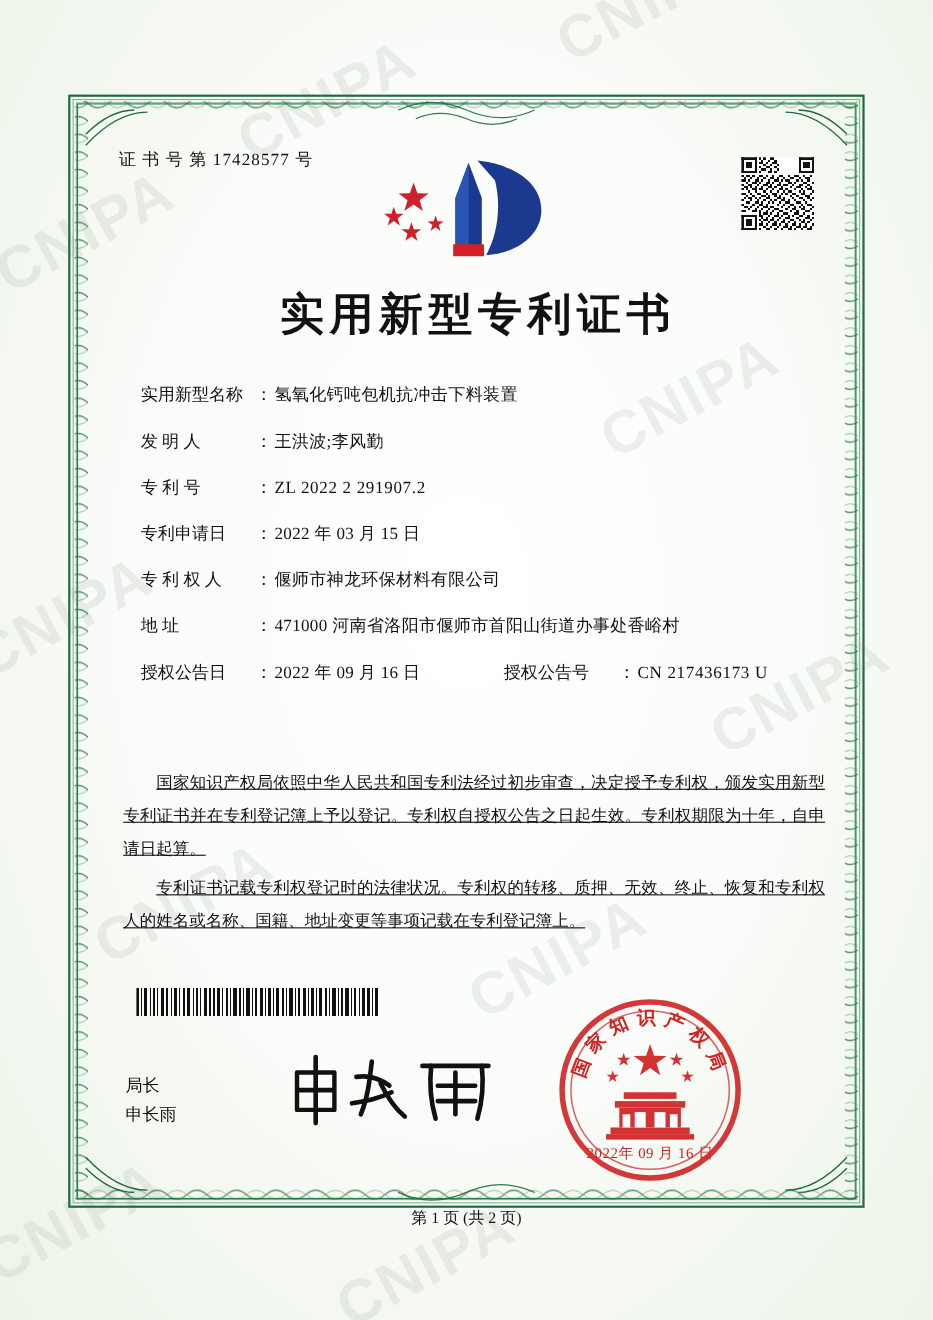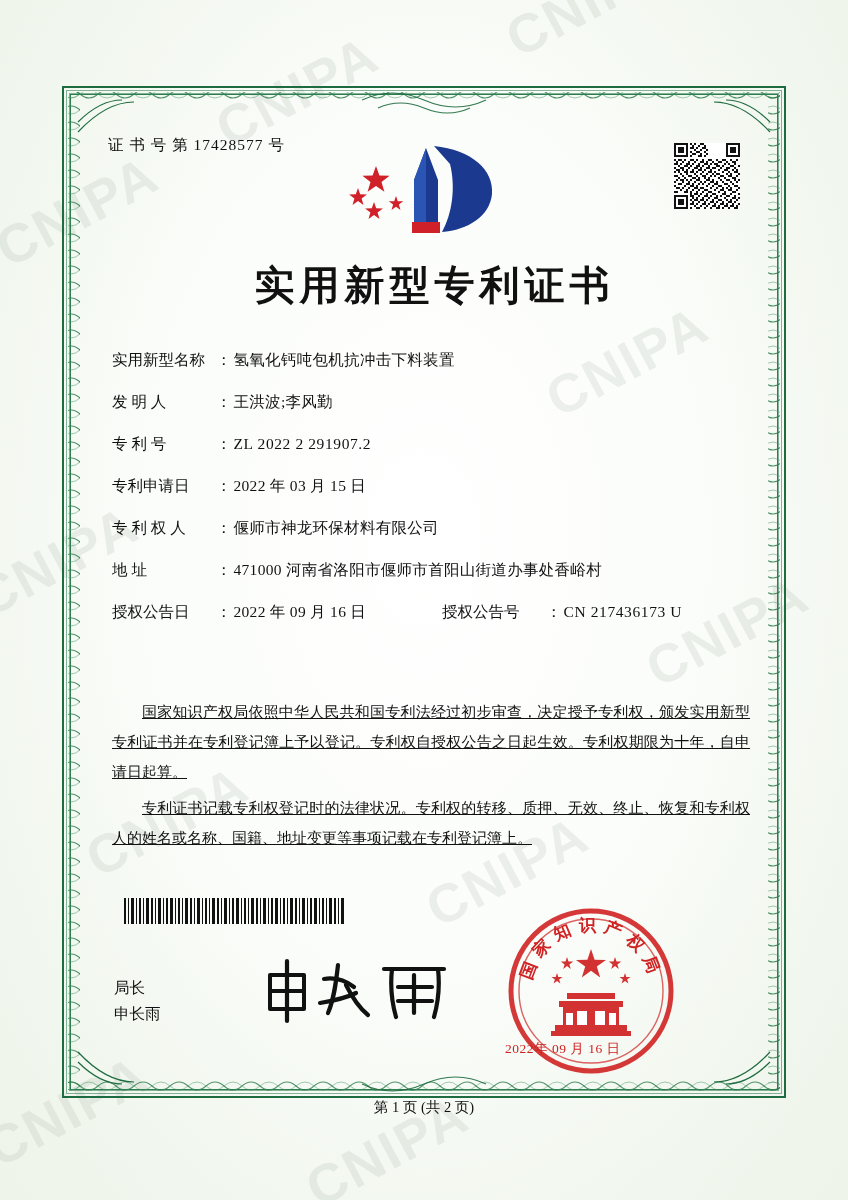--- a/index.html
+++ b/index.html
@@ -118,21 +118,21 @@
     font-weight: bold;
     letter-spacing: 5px;
     color: #111;
     font-family: "DejaVu Serif", "Liberation Serif", serif;
     padding-left: 21px;
   }
 
   
   .fields {
     position: absolute;
-    left: 112px;
+    left: 128px;
     top: 352px;
     width: 640px;
     font-size: 15.5px;
     line-height: 1;
     color: #111;
   }
   .field-row {
     display: flex;
     align-items: baseline;
     margin-bottom: 26.5px;
@@ -205,20 +205,21 @@
     left: 505px;
     top: 905px;
     width: 172px;
     height: 172px;
   }
   .seal-date {
     position: absolute;
     left: 505px;
     top: 1040px;
     width: 172px;
+    text-align: center;
     color: #cf2222;
     font-size: 13.5px;
     letter-spacing: 0.5px;
     font-family: "Liberation Serif", serif;
   }
 
   
   .page-no {
     position: absolute;
     left: 0;

